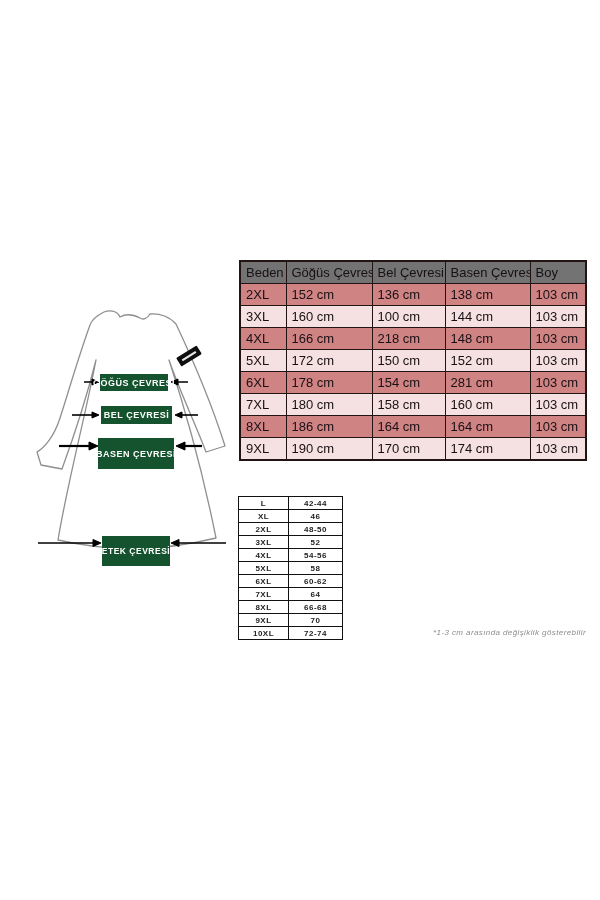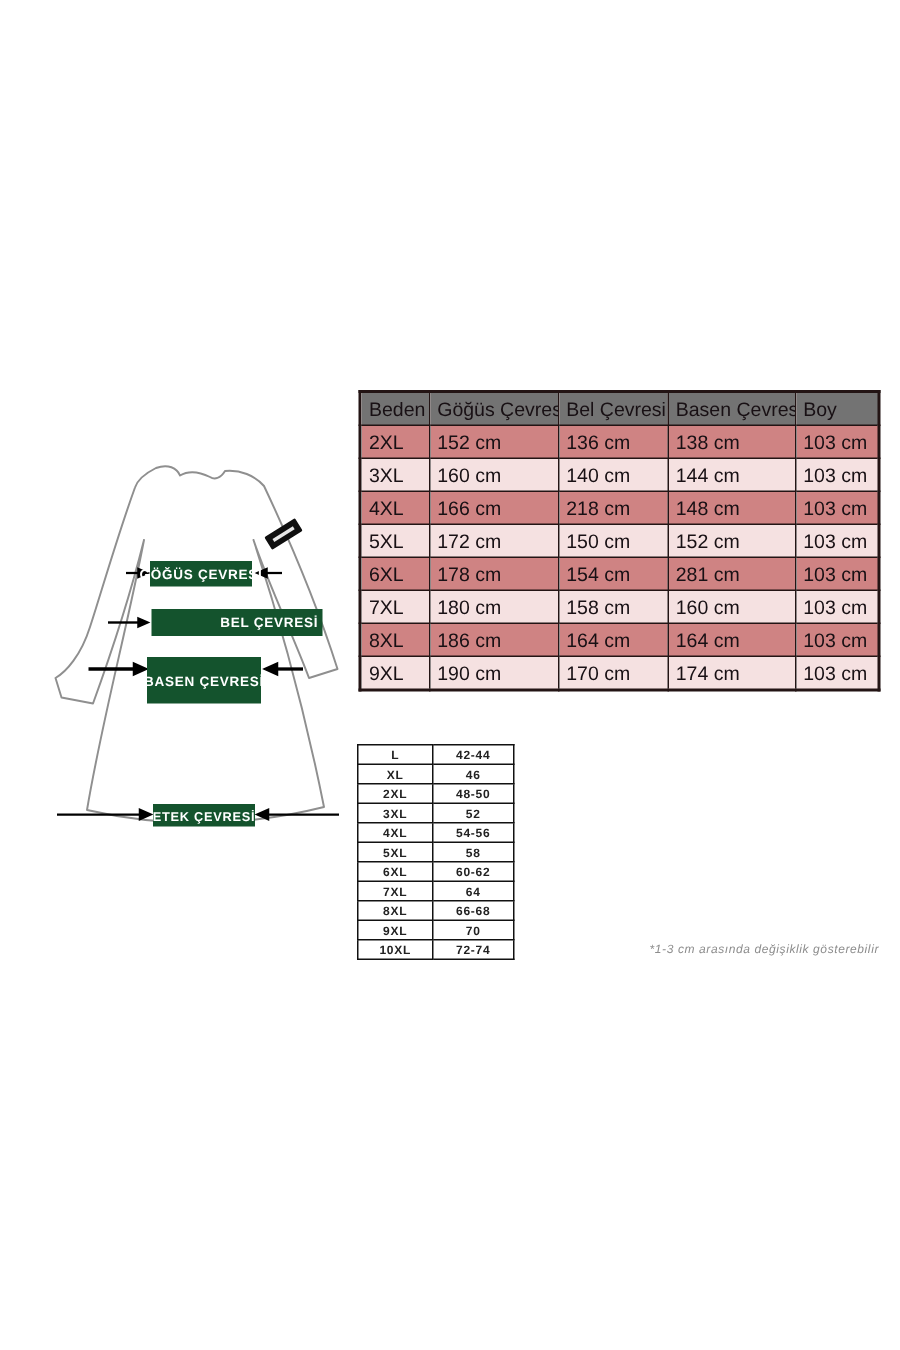--- a/index.html
+++ b/index.html
@@ -94,23 +94,23 @@
       <polygon points="148,146 157,142 157,150"></polygon>
 
       <line x1="10" y1="243" x2="66" y2="243" stroke-width="1.5"></line>
       <polygon points="73,243 65,239.5 65,246.5"></polygon>
       <line x1="198" y1="243" x2="151" y2="243" stroke-width="1.5"></line>
       <polygon points="143,243 151,239.5 151,246.5"></polygon>
     </g>
   </svg>
 
   <div class="measure-label" style="left:100px;top:374px;width:68px;height:17px;">GÖĞÜS ÇEVRESİ</div>
-  <div class="measure-label" style="left:101px;top:406px;width:71px;height:18px;padding-left:43px;">BEL ÇEVRESİ</div>
+  <div class="measure-label" style="left:101px;top:406px;width:71px;height:18px;">BEL ÇEVRESİ</div>
   <div class="measure-label" style="left:98px;top:438px;width:76px;height:31px;">BASEN ÇEVRESİ</div>
-  <div class="measure-label" style="left:102px;top:536px;width:68px;height:15px;font-size:8.5px;">ETEK ÇEVRESİ</div>
+  <div class="measure-label" style="left:102px;top:536px;width:68px;height:30px;font-size:8.5px;">ETEK ÇEVRESİ</div>
 
   <table class="main-table">
     <colgroup>
       <col style="width:46px">
         <col style="width:86px">
         <col style="width:73px">
       <col style="width:85px">
         <col style="width:56px">
     </colgroup>
     <tbody>
@@ -124,21 +124,21 @@
     <tr class="r-dark">
       <td>2XL</td>
       <td>152 cm</td>
       <td>136 cm</td>
       <td>138 cm</td>
       <td>103 cm</td>
     </tr>
     <tr class="r-light">
       <td>3XL</td>
       <td>160 cm</td>
-      <td>140 cm</td>
+      <td>100 cm</td>
       <td>144 cm</td>
       <td>103 cm</td>
     </tr>
     <tr class="r-dark">
       <td>4XL</td>
       <td>166 cm</td>
       <td>218 cm</td>
       <td>148 cm</td>
       <td>103 cm</td>
     </tr>

